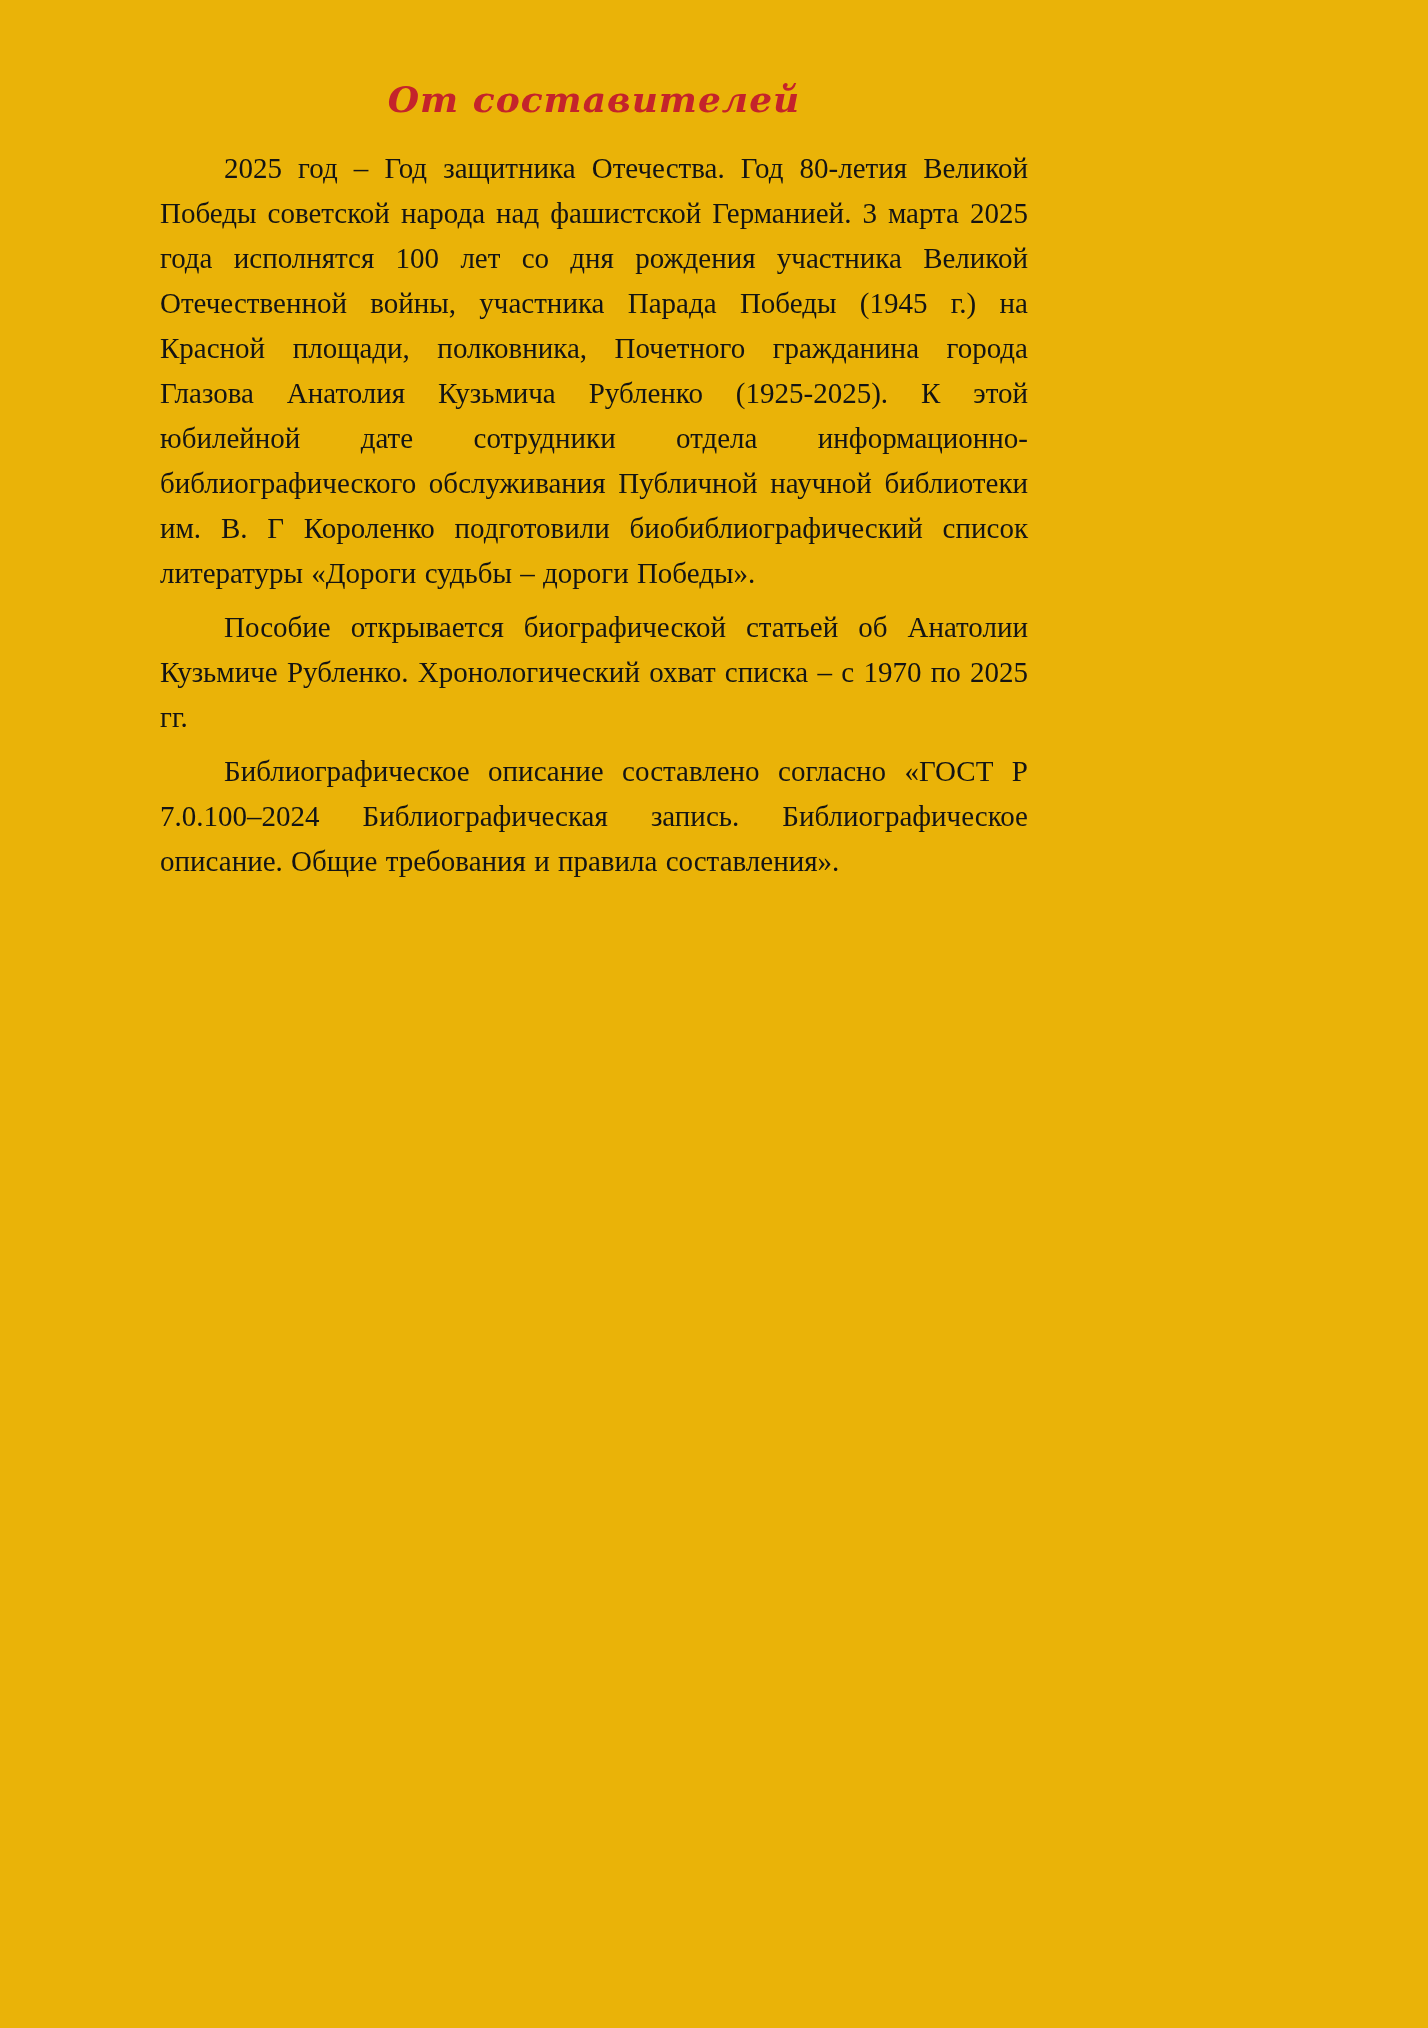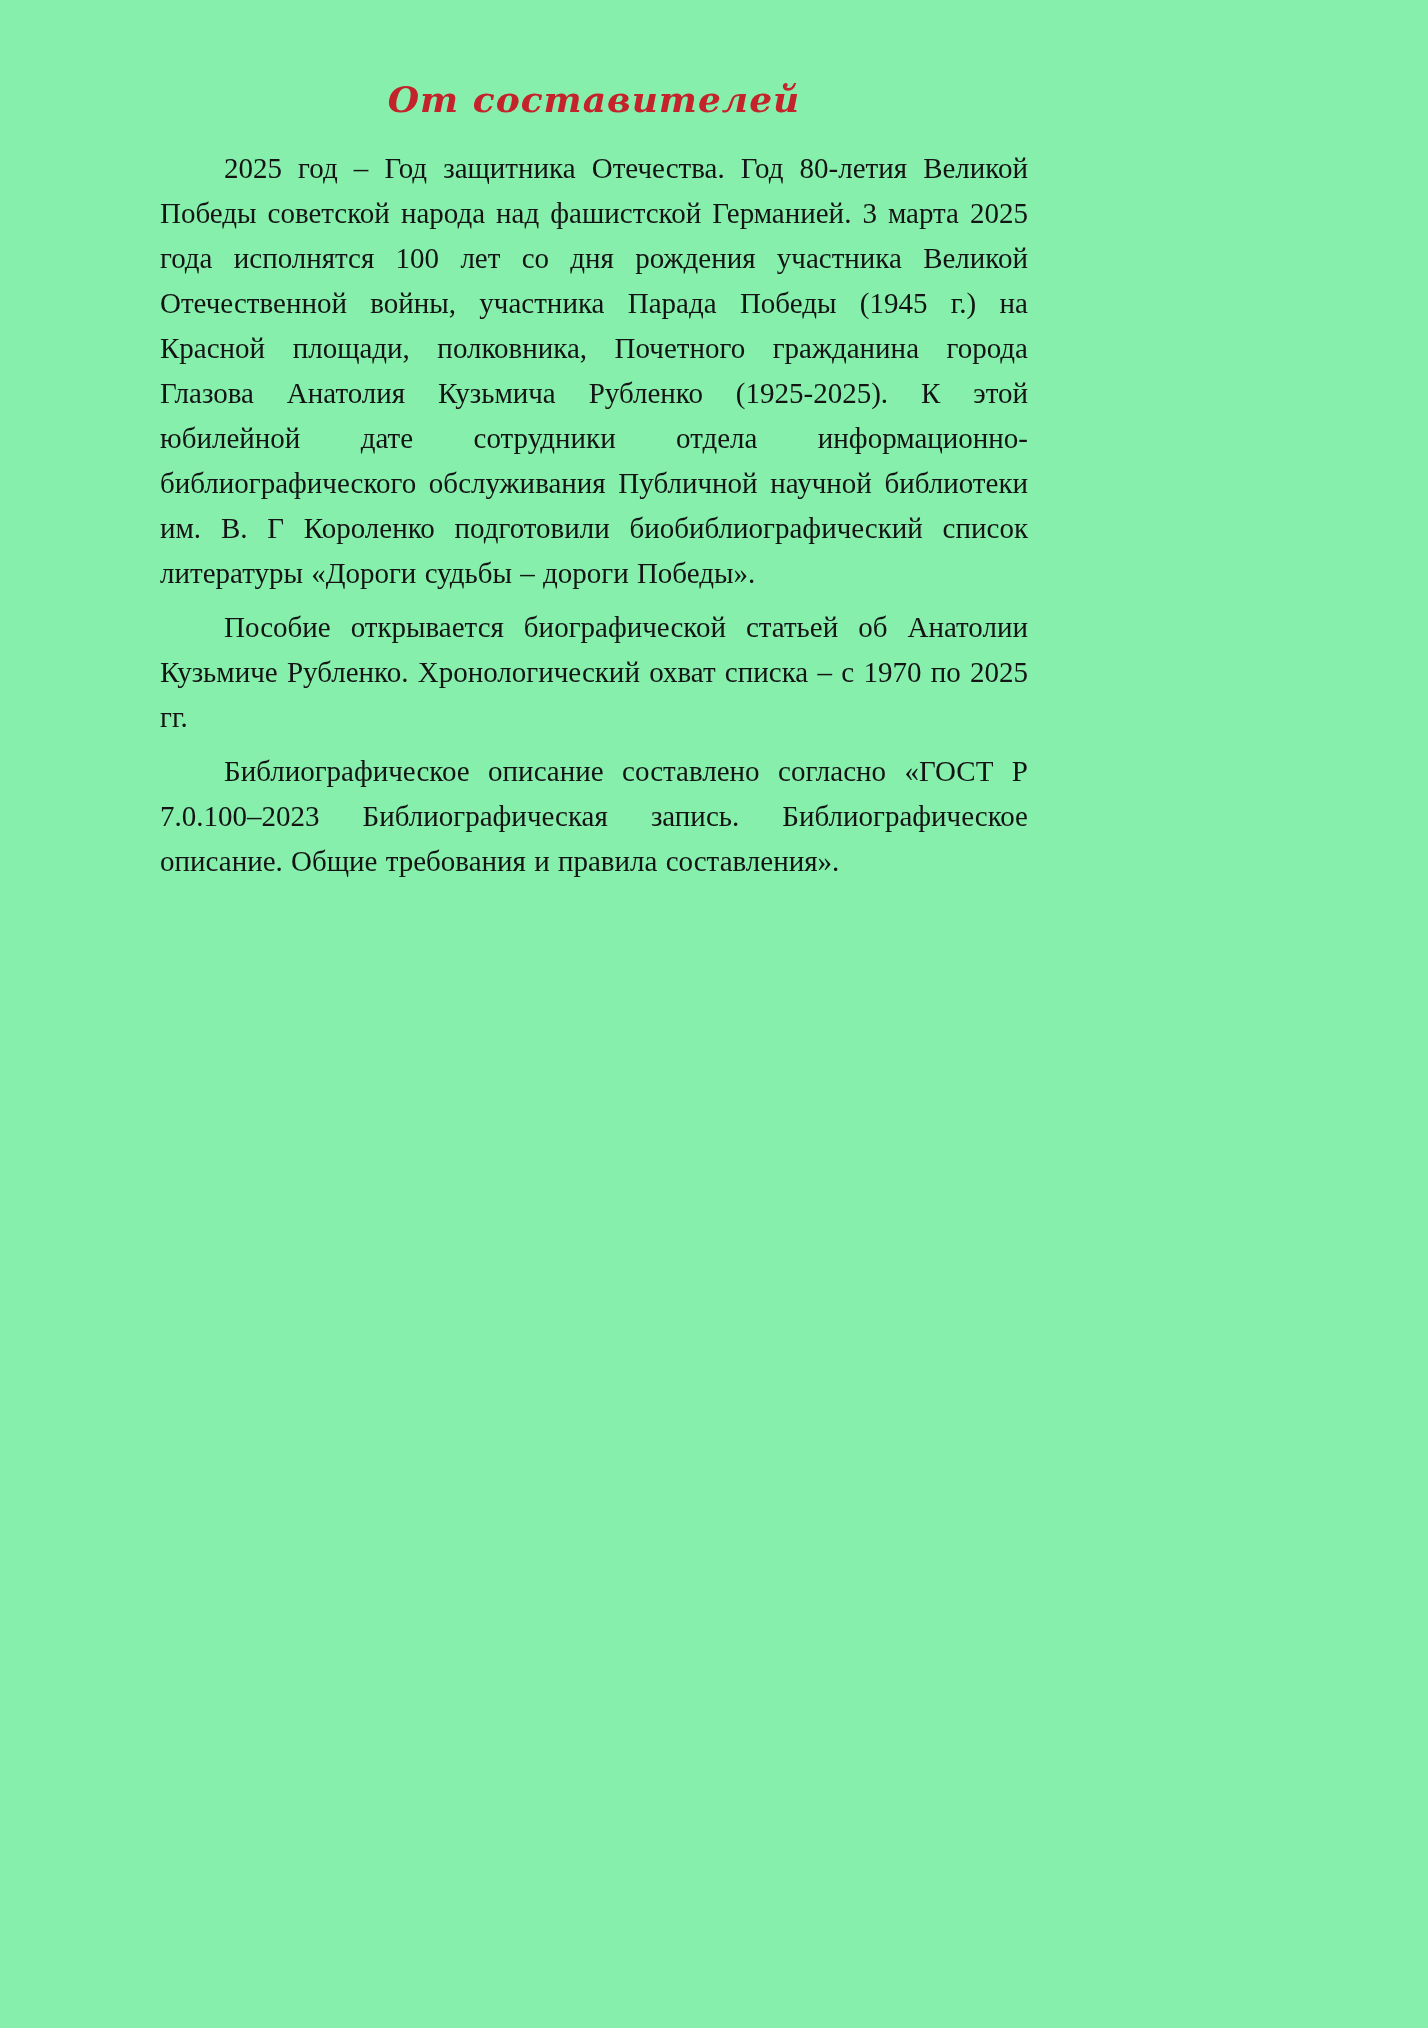--- a/index.html
+++ b/index.html
@@ -6,21 +6,21 @@
 
   html, body {
     background: #ffffff;
     font-family: "Liberation Serif", "DejaVu Serif", serif;
   }
 
   .page {
     position: relative;
     width: 1428px;
     min-height: 2028px;
-    background: #86efac;
+    background: #eab308;
     padding: 78px 400px 60px 160px;
     color: #141414;
   }
 
   .title {
     font-family: "DejaVu Serif", "Liberation Serif", serif;
     font-size: 36px;
     font-weight: bold;
     font-style: italic;
     color: #c4232b;
@@ -43,16 +43,16 @@
 
 <div class="page">
 
   <h1 class="title">От составителей</h1>
 
   <p class="para">2025 год – Год защитника Отечества. Год 80-летия Великой Победы советской народа над фашистской Германией. 3 марта 2025 года исполнятся 100 лет со дня рождения участника Великой Отечественной войны, участника Парада Победы (1945 г.) на Красной площади, полковника, Почетного гражданина города Глазова Анатолия Кузьмича Рубленко (1925-2025). К этой юбилейной дате сотрудники отдела информационно-библиографического обслуживания Публичной научной библиотеки им. В. Г Короленко подготовили биобиблиографический список литературы «Дороги судьбы – дороги Победы».</p>
 
 
   <p class="para">Пособие открывается биографической статьей об Анатолии Кузьмиче Рубленко. Хронологический охват списка – с 1970 по 2025 гг.</p>
 
-  <p class="para">Библиографическое описание составлено согласно «ГОСТ Р 7.0.100–2023 Библиографическая запись. Библиографическое описание. Общие требования и правила составления».</p>
+  <p class="para">Библиографическое описание составлено согласно «ГОСТ Р 7.0.100–2024 Библиографическая запись. Библиографическое описание. Общие требования и правила составления».</p>
 
 
 </div>
 
 </body></html>

